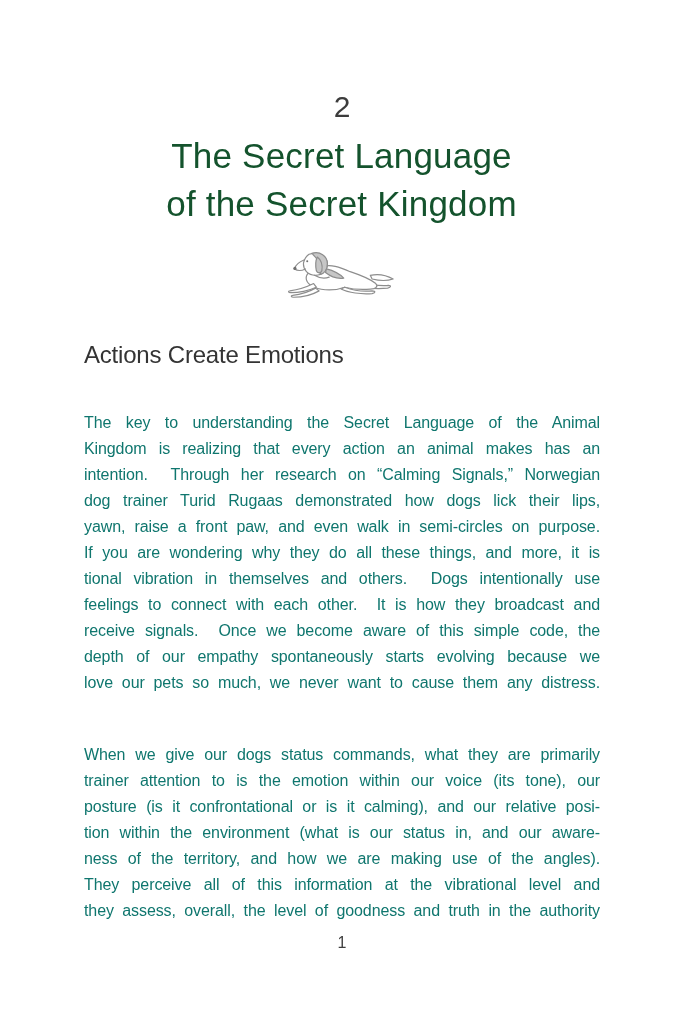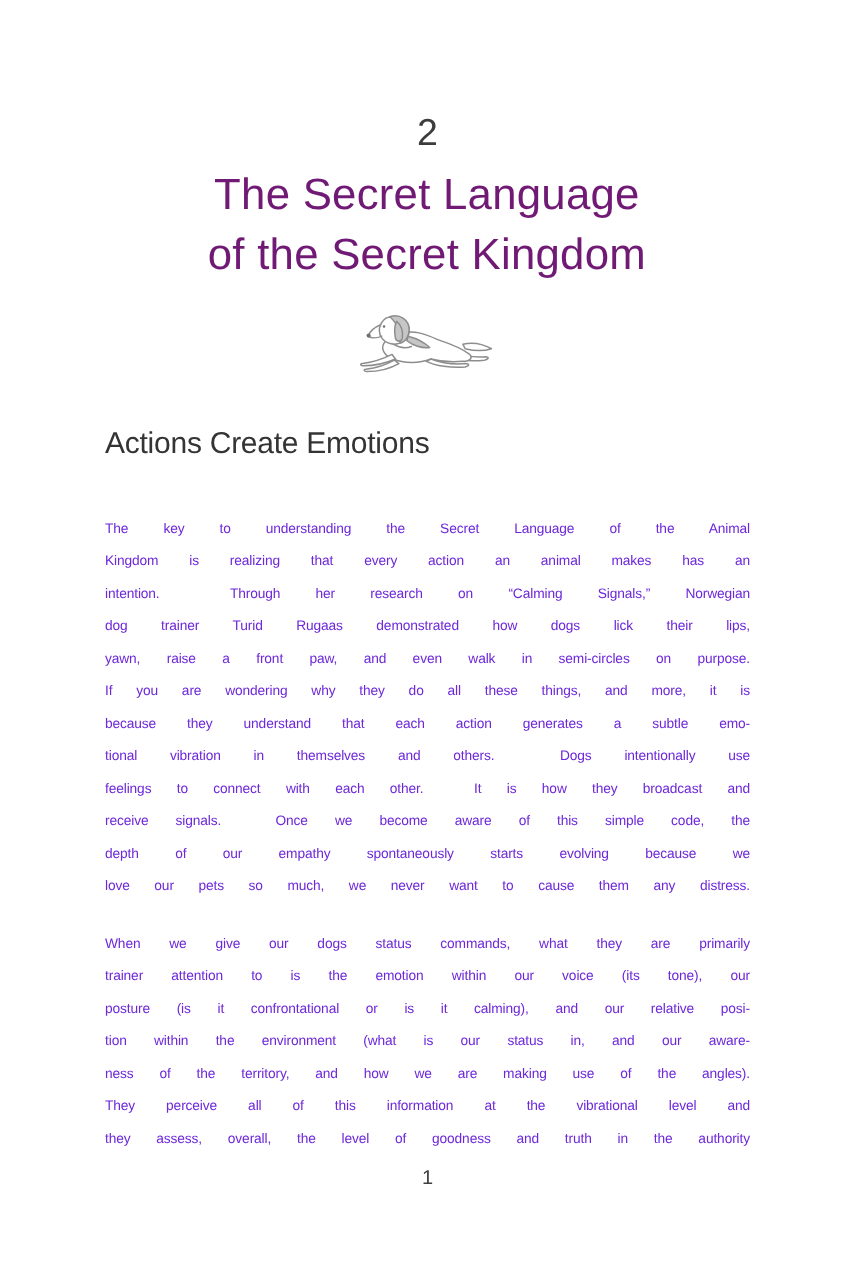--- a/index.html
+++ b/index.html
@@ -9,35 +9,35 @@
     font-family:"Liberation Sans","DejaVu Sans",sans-serif; overflow:hidden;
     color:#4b4b4b;
   }
   .chapter-number {
     position:absolute; top:92px; left:84px; width:516px;
     text-align:center; font-size:30px; line-height:1; color:#3c3c3c;
   }
   .chapter-title {
     position:absolute; top:132px; left:0; width:683px;
     text-align:center; font-weight:normal; font-size:35px; line-height:48px;
-    color:#701a75; letter-spacing:0.2px;
+    color:#14532d; letter-spacing:0.2px;
   }
   .title-line { display:block; }
   .illustration {
     position:absolute; top:247px; left:0; width:683px;
     display:flex; justify-content:center;
   }
   .section-heading {
     position:absolute; top:341px; left:84px; width:516px;
     font-weight:normal; font-size:24px; line-height:1.2;
     color:#343434; letter-spacing:-0.2px;
   }
   .paragraph {
     position:absolute; left:84px; width:516px;
-    font-size:11px; line-height:26px; letter-spacing:-0.1px; color:#6d28d9;
+    font-size:16px; line-height:26px; letter-spacing:-0.1px; color:#0f766e;
   }
   .para-1 { top:410px; }
   .para-2 { top:742px; }
   .paragraph .line { text-align:justify; text-align-last:justify; }
   .page-number {
     position:absolute; top:934px; left:84px; width:516px;
     text-align:center; font-size:16px; color:#3f3f3f;
   }
 </style>
 </head>
@@ -86,21 +86,20 @@
 
   <h2 class="section-heading">Actions Create Emotions</h2>
 
   <div class="paragraph para-1">
       <div class="line">The key to understanding the Secret Language of the Animal</div>
       <div class="line">Kingdom is realizing that every action an animal makes has an</div>
       <div class="line">intention.&nbsp; Through her research on “Calming Signals,” Norwegian</div>
       <div class="line">dog trainer Turid Rugaas demonstrated how dogs lick their lips,</div>
       <div class="line">yawn, raise a front paw, and even walk in semi-circles on purpose.</div>
       <div class="line">If you are wondering why they do all these things, and more, it is</div>
-      <div class="line">because they understand that each action generates a subtle emo-</div>
       <div class="line">tional vibration in themselves and others.&nbsp; Dogs intentionally use</div>
       <div class="line">feelings to connect with each other.&nbsp; It is how they broadcast and</div>
       <div class="line">receive signals.&nbsp; Once we become aware of this simple code, the</div>
       <div class="line">depth of our empathy spontaneously starts evolving because we</div>
       <div class="line">love our pets so much, we never want to cause them any distress.</div>
     </div>
 
   <div class="paragraph para-2">
       <div class="line">When we give our dogs status commands, what they are primarily</div>
       <div class="line">trainer attention to is the emotion within our voice (its tone), our</div>

